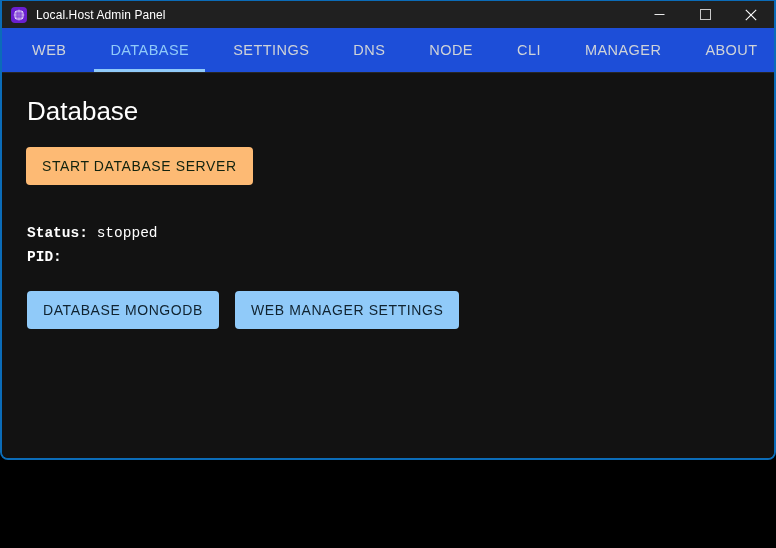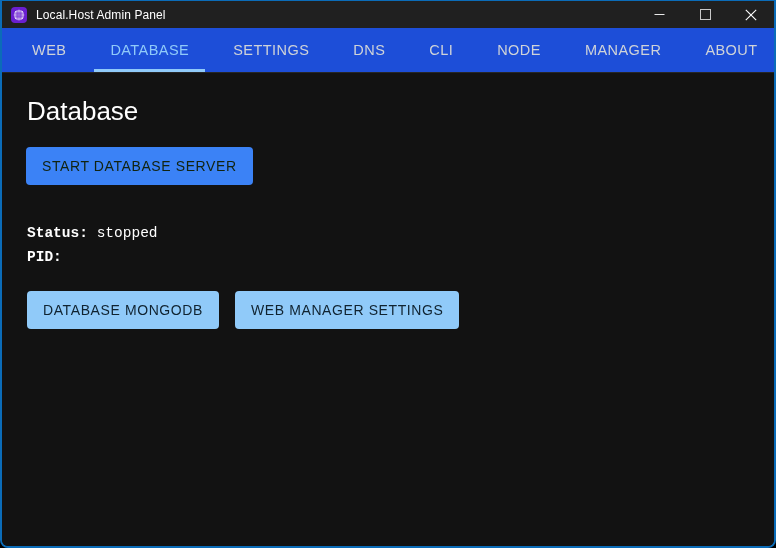--- a/index.html
+++ b/index.html
@@ -12,21 +12,21 @@
     height: 548px;
     overflow: hidden;
     font-family: "Liberation Sans", sans-serif;
   }
 
   
   #app-window {
     position: absolute;
     left: 0; top: 0;
     width: 776px;
-    height: 548px;
+    height: 460px;
     box-sizing: border-box;
     border: 2px solid #0b6cb8;
     border-top: 1px solid #0b6cb8;
     border-radius: 0 0 8px 8px;
     background: #121212;
     overflow: hidden;
     display: flex;
     flex-direction: column;
   }
 
@@ -133,21 +133,21 @@
     letter-spacing: 0.6px;
     cursor: pointer;
     padding: 0 16px;
     height: 38px;
     display: inline-flex;
     align-items: center;
     justify-content: center;
     box-sizing: border-box;
   }
   #start-server-button {
-    background: #3b82f6;
+    background: #fdba74;
     color: #12230f;
     min-width: 222px;
   }
   .btn-settings {
     background: #90caf9;
     color: #102330;
   }
 
   #status-block {
     margin-top: 36px;
@@ -207,22 +207,22 @@
         </svg>
       </div>
     </div>
   </div>
 
   <div id="tab-bar">
     <div class="tab">WEB</div>
     <div class="tab active">DATABASE</div>
     <div class="tab">SETTINGS</div>
     <div class="tab">DNS</div>
+    <div class="tab">NODE</div>
     <div class="tab">CLI</div>
-    <div class="tab">NODE</div>
     <div class="tab">MANAGER</div>
     <div class="tab">ABOUT</div>
   </div>
 
   <div id="content">
 
     <h1 id="page-title">Database</h1>
 
     <button class="btn" id="start-server-button">START DATABASE SERVER</button>
 

